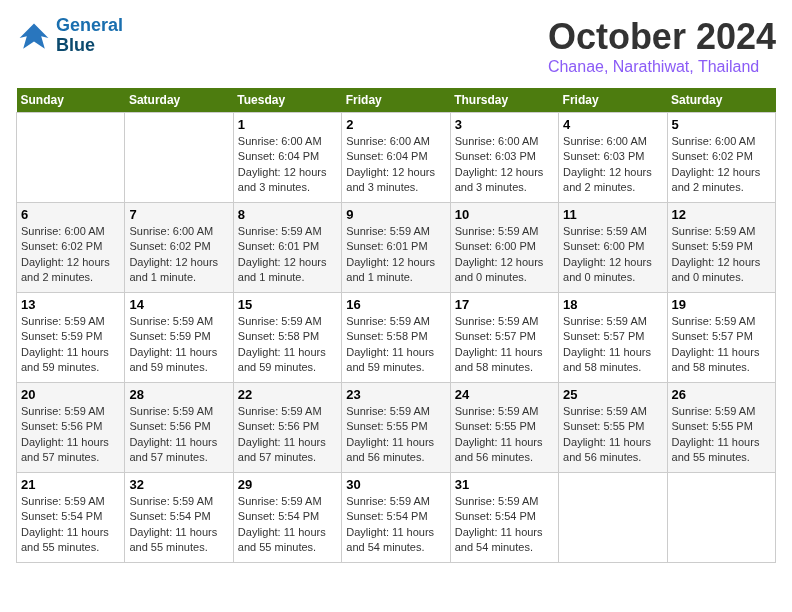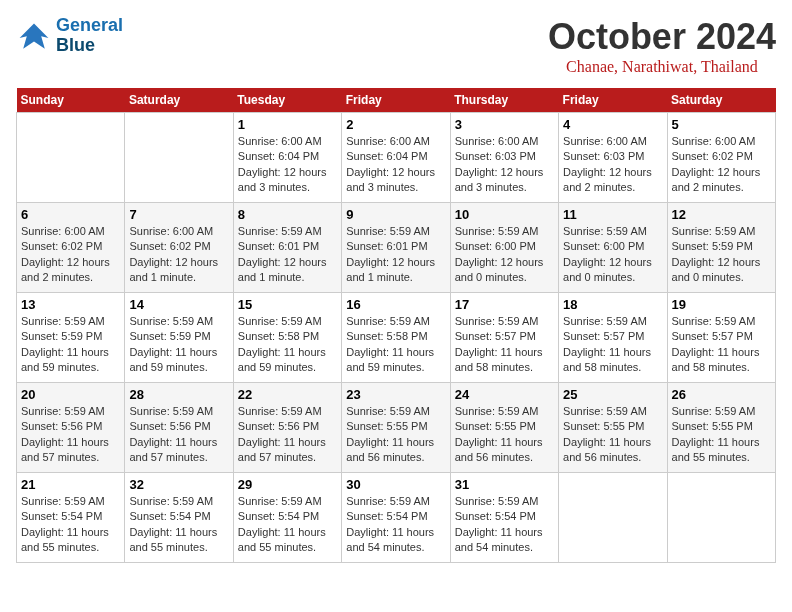--- a/index.html
+++ b/index.html
@@ -25,38 +25,37 @@
       font-size: 18px;
       font-weight: bold;
       color: #333;
       line-height: 1.1;
     }
     .logo-text span { color: #1a6faf; }
     .logo-bird {
       width: 36px;
       height: 36px;
     }
-    .title-block { text-align: center; }
+    .title-block { text-align: left; }
     .calendar-title {
       font-size: 36px;
       font-weight: bold;
       color: #333;
     }
     .calendar-subtitle {
       font-size: 16px;
-      color: #b91c1c;
-      font-family: Liberation Serif, serif;
+      color: #8b5cf6;
     }
     table {
       width: 100%;
       border-collapse: collapse;
       font-size: 11px;
     }
     th {
-      background-color: #b91c1c;
+      background-color: #4d7c0f;
       color: #fff;
       padding: 5px 4px;
       text-align: left;
       font-size: 12px;
       font-weight: bold;
     }
     td {
       border: 1px solid #ccc;
       vertical-align: top;
       padding: 4px;

